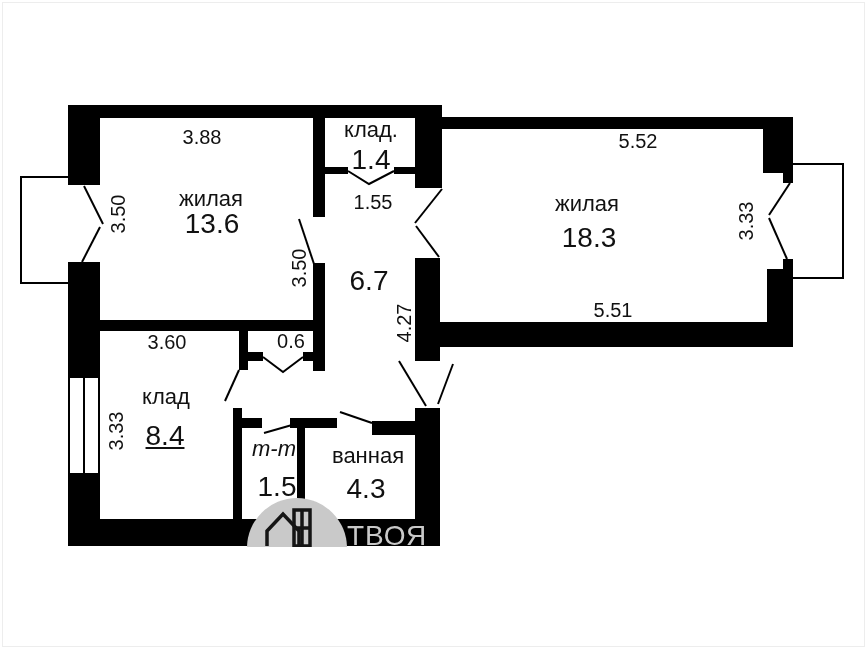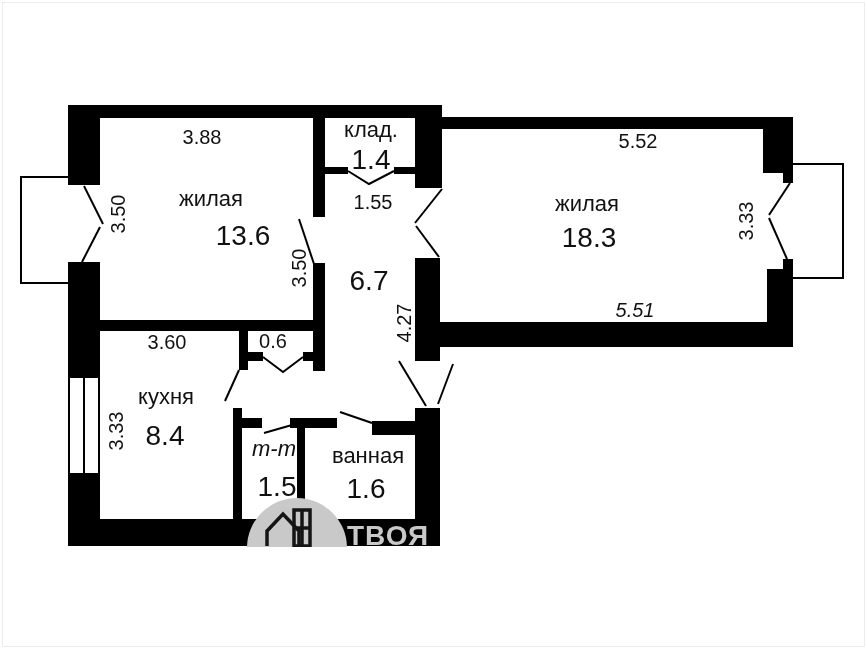--- a/index.html
+++ b/index.html
@@ -11,21 +11,21 @@
   .wall{position:absolute;background:#000;}
   .lbl{position:absolute;transform:translate(-50%,-50%);white-space:nowrap;line-height:1;}
   .lbl.rot{transform:translate(-50%,-50%) rotate(-90deg);}
   .room-name{font-size:22px;}
   .room-area{font-size:28px;}
   .dim{font-size:20px;}
   #lines{position:absolute;left:0;top:0;}
   #watermark-clip{position:absolute;left:243px;top:496px;width:212px;height:51px;overflow:hidden;}
   #wm-circle{position:absolute;left:4px;top:2px;width:100px;height:100px;border-radius:50%;background:#c9c9c9;}
   #wm-house{position:absolute;left:18px;top:8px;}
-  #wm-brand{position:absolute;left:104px;top:26px;font-size:28px;font-weight:bold;
+  #wm-brand{position:absolute;left:104px;top:26px;font-size:28px;font-weight:normal;
     letter-spacing:1px;color:#c9c9c9;line-height:1;}
 </style>
 </head>
 <body>
 
 <div id="stage">
   <div class="frame"></div>
 
   <div class="wall" style="left:68px;top:105px;width:347px;height:13px;"></div>
   <div class="wall" style="left:68px;top:105px;width:32px;height:80px;"></div>
@@ -84,49 +84,49 @@
 
     <line x1="264" y1="433" x2="292" y2="425"></line>
 
     <line x1="340" y1="412" x2="372" y2="423"></line>
 
     <line x1="790" y1="183" x2="769" y2="215"></line>
     <line x1="769" y1="218" x2="787" y2="259"></line>
   </svg>
 
   <div class="lbl room-name" style="left:211px;top:199px;">жилая</div>
-  <div class="lbl room-area" style="left:212px;top:236px;margin-left:31px;">13.6</div>
+  <div class="lbl room-area" style="left:212px;top:224px;">13.6</div>
 
   <div class="lbl room-name" style="left:371px;top:130px;">клад.</div>
   <div class="lbl room-area" style="left:371px;top:160px;">1.4</div>
 
   <div class="lbl room-area" style="left:369px;top:281px;">6.7</div>
 
   <div class="lbl room-name" style="left:587px;top:204px;">жилая</div>
   <div class="lbl room-area" style="left:589px;top:238px;">18.3</div>
 
-  <div class="lbl room-name" style="left:166px;top:397px;">кухня</div>
-  <div class="lbl room-area" style="left:165px;top:436px;">8.4</div>
+  <div class="lbl room-name" style="left:166px;top:397px;">клад</div>
+  <div class="lbl room-area" style="left:165px;top:436px;text-decoration:underline;">8.4</div>
 
   <div class="lbl room-name" style="left:274px;top:449px;font-style:italic;">т-т</div>
   <div class="lbl room-area" style="left:277px;top:487px;">1.5</div>
 
   <div class="lbl room-name" style="left:368px;top:456px;">ванная</div>
-  <div class="lbl room-area" style="left:366px;top:489px;">1.6</div>
+  <div class="lbl room-area" style="left:366px;top:489px;">4.3</div>
 
   <div class="lbl dim" style="left:202px;top:137px;">3.88</div>
   <div class="lbl dim rot" style="left:118px;top:214px;">3.50</div>
   <div class="lbl dim" style="left:373px;top:202px;">1.55</div>
   <div class="lbl dim rot" style="left:299px;top:268px;">3.50</div>
   <div class="lbl dim rot" style="left:404px;top:323px;">4.27</div>
   <div class="lbl dim" style="left:622px;top:141px;margin-left:16px;">5.52</div>
   <div class="lbl dim rot" style="left:746px;top:221px;">3.33</div>
-  <div class="lbl dim" style="left:635px;top:310px;font-style:italic;">5.51</div>
+  <div class="lbl dim" style="left:613px;top:310px;">5.51</div>
   <div class="lbl dim" style="left:167px;top:342px;">3.60</div>
-  <div class="lbl dim" style="left:273px;top:341px;">0.6</div>
+  <div class="lbl dim" style="left:291px;top:341px;">0.6</div>
   <div class="lbl dim rot" style="left:116px;top:431px;">3.33</div>
 
   <div id="watermark-clip">
     <div id="wm-circle"></div>
     <svg id="wm-house" width="62" height="44" viewBox="0 0 62 44" fill="none" stroke="#151515" stroke-width="3.5">
       <polyline points="6,42 6,27 22,10 38,27 38,42"></polyline>
       <rect x="33" y="6" width="16" height="36"></rect>
       <line x1="33" y1="24" x2="49" y2="24"></line>
       <line x1="41" y1="6" x2="41" y2="42"></line>
     </svg>

